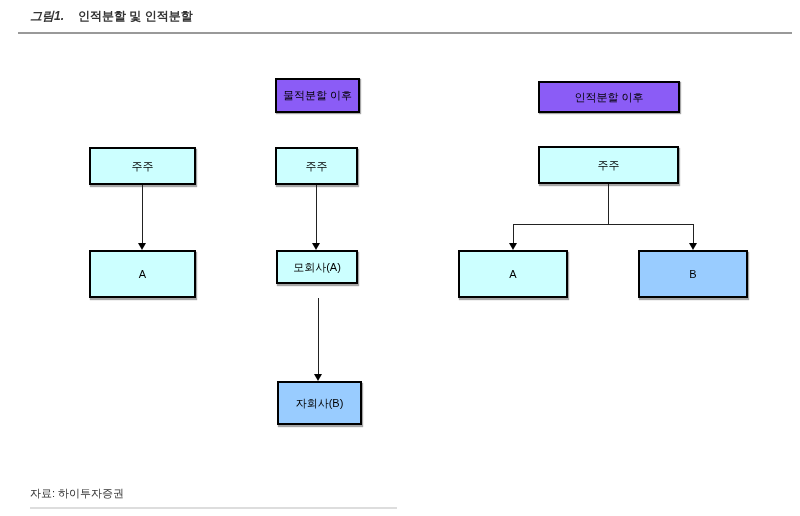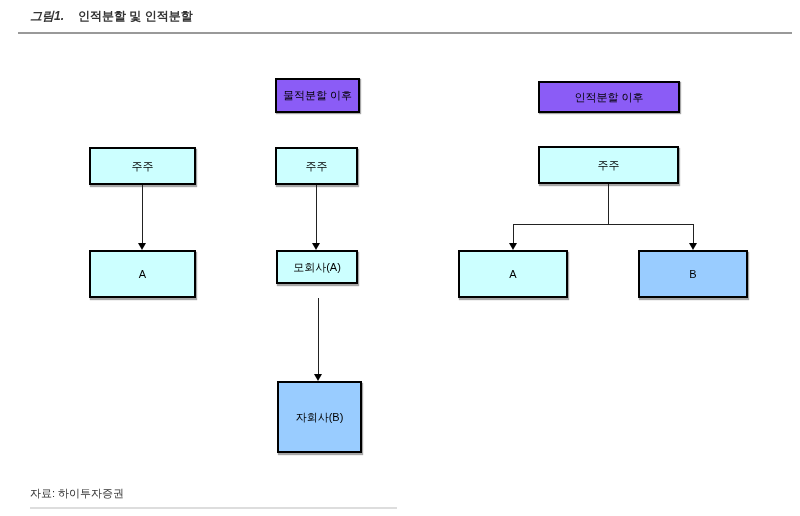--- a/index.html
+++ b/index.html
@@ -59,21 +59,21 @@
   <div class="label-box" style="left:275px;top:78px;width:85px;height:35px">물적분할 이후</div>
   <div class="label-box" style="left:538px;top:81px;width:142px;height:32px">인적분할 이후</div>
 
   <div class="node cyan" style="left:89px;top:147px;width:107px;height:38px">주주</div>
   <div class="node cyan" style="left:89px;top:250px;width:107px;height:48px">A</div>
   <div class="vline" style="left:142px;top:185px;height:58px"></div>
   <div class="arrowhead" style="left:138px;top:243px"></div>
 
   <div class="node cyan" style="left:275px;top:147px;width:83px;height:38px">주주</div>
   <div class="node cyan" style="left:276px;top:250px;width:82px;height:34px">모회사(A)</div>
-  <div class="node blue" style="left:277px;top:381px;width:85px;height:72px">자회사(B)</div>
+  <div class="node blue" style="left:277px;top:381px;width:85px;height:44px">자회사(B)</div>
   <div class="vline" style="left:316px;top:185px;height:58px"></div>
   <div class="arrowhead" style="left:312px;top:243px"></div>
   <div class="vline" style="left:318px;top:298px;height:76px"></div>
   <div class="arrowhead" style="left:314px;top:374px"></div>
 
   <div class="node cyan" style="left:538px;top:146px;width:141px;height:38px">주주</div>
   <div class="node cyan" style="left:458px;top:250px;width:110px;height:48px">A</div>
   <div class="node blue" style="left:638px;top:250px;width:110px;height:48px">B</div>
   <div class="vline" style="left:608px;top:184px;height:41px"></div>
   <div class="hline" style="left:513px;top:224px;width:181px"></div>

